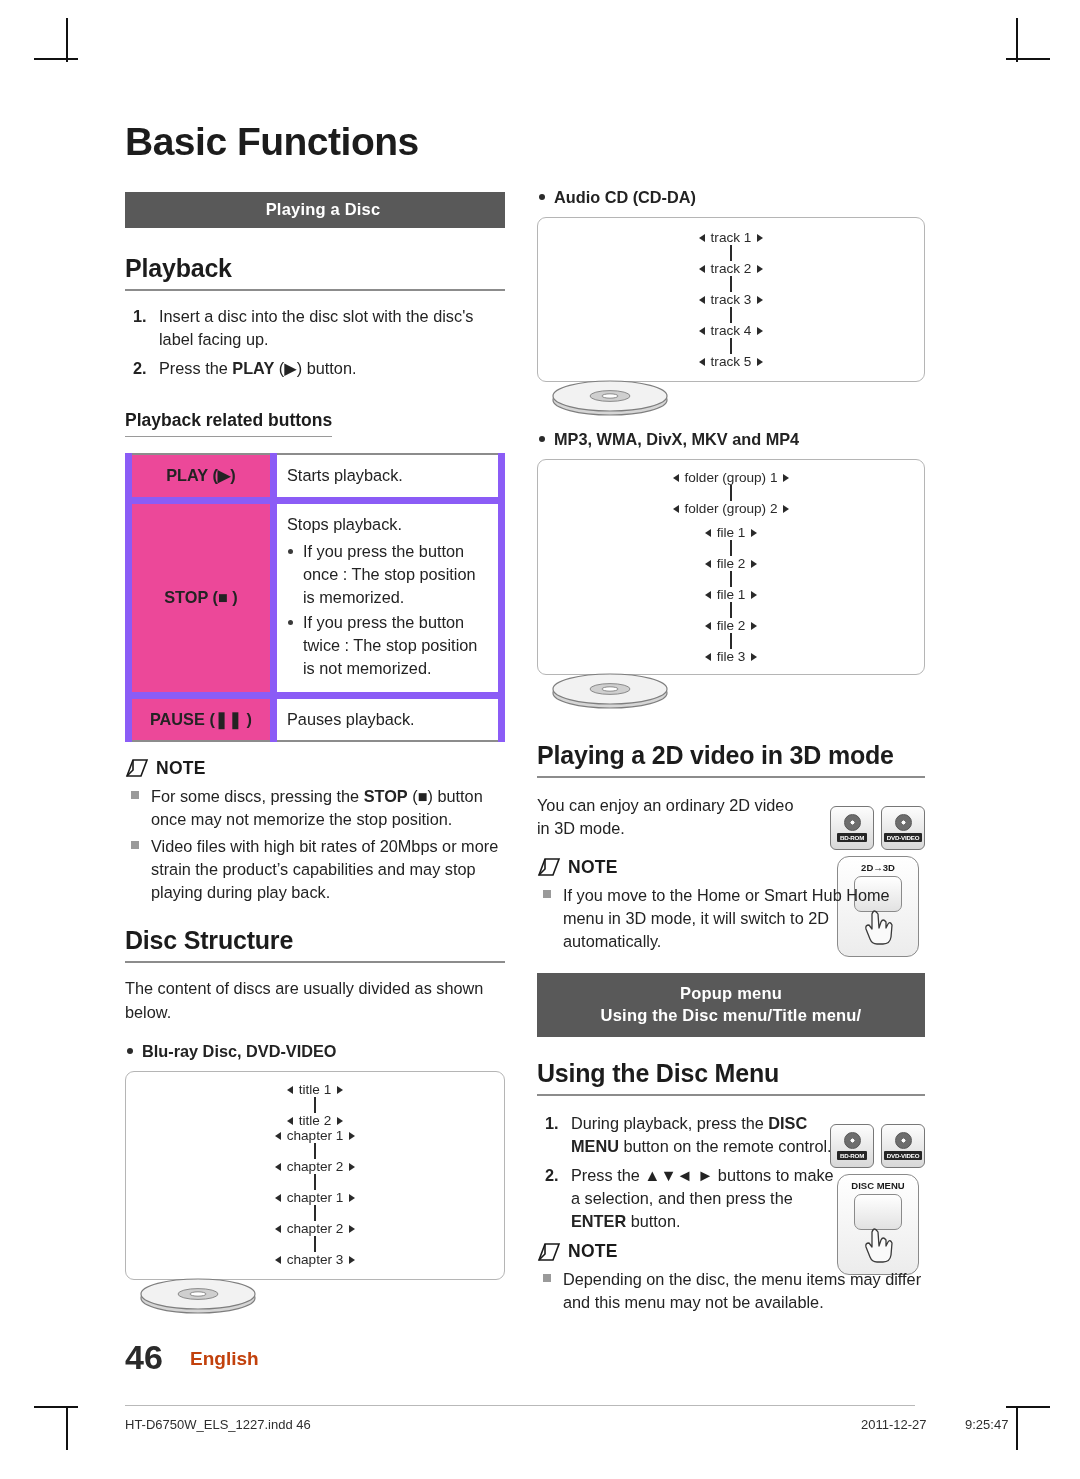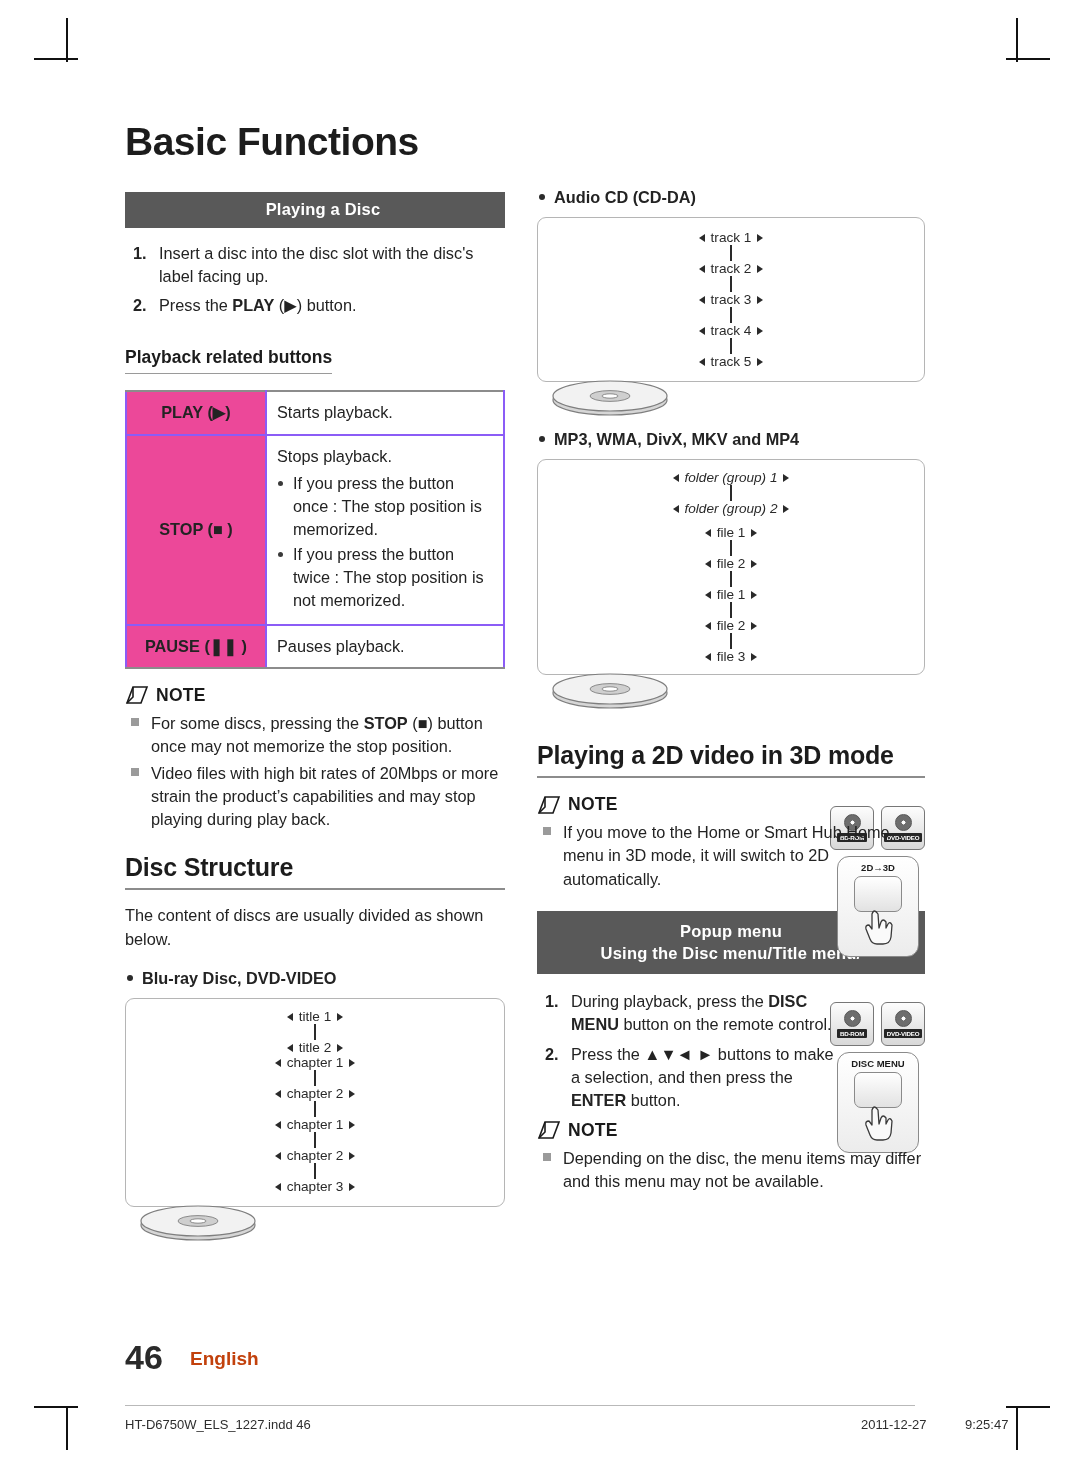--- a/index.html
+++ b/index.html
@@ -51,21 +51,21 @@
     display:inline-block;
   }
   p, li, td, div.txt { font-size:16.3px; line-height:1.42; color:#232323; }
 
   ol.steps { list-style:none; margin:14px 0 0 0; padding:0; }
   ol.steps > li { margin:0 0 6px 0; padding-left:34px; position:relative; }
   ol.steps > li .num { position:absolute; left:8px; top:0; font-weight:700; }
   .b { font-weight:700; }
 
   table.btns { border-collapse:collapse; margin-top:16px; width:380px; }
-  table.btns td { border:2px solid #8b5cf6; padding:9px 10px; vertical-align:top; }
+  table.btns td { border:7px solid #8b5cf6; padding:9px 10px; vertical-align:top; }
   table.btns td.key {
     width:118px; text-align:center; background:#ec4899;
     font-weight:700; vertical-align:middle; font-size:16.3px;
   }
   table.btns tr.top td { border-top:2px solid #8c8c8c; }
   table.btns tr.bot td { border-bottom:2px solid #8c8c8c; }
   ul.dash { list-style:none; margin:4px 0 0 0; padding:0; }
   ul.dash li { position:relative; padding-left:16px; margin-bottom:2px; }
   ul.dash li:before {
     content:""; position:absolute; left:1px; top:9px;
@@ -156,20 +156,21 @@
 <div class="crop bl-h"></div>
 <div class="crop br-v"></div>
 <div class="crop br-h"></div>
 
 <div class="page-title">Basic Functions</div>
 
 <div class="col-left">
 
   <div class="section-band">Playing a Disc</div>
 
+  <div class="h2">Playback</div>
 
   <ol class="steps">
     <li>
       <span class="num">1.</span>
       <span>Insert a disc into the disc slot with the disc's label facing up.</span>
     </li>
     <li>
       <span class="num">2.</span>
       <span>Press the </span><span class="b">PLAY</span><span> (</span><span>▶</span><span>) button.</span>
     </li>
@@ -360,21 +361,21 @@
       <ellipse cx="59" cy="22" rx="8" ry="2.2" fill="#ffffff" stroke="#8a8a8a" stroke-width="1"></ellipse>
     </svg>
   </div>
 
   <ul class="bullets" style="margin-top:6px;">
     <li>MP3, WMA, DivX, MKV and MP4</li>
   </ul>
 
   <div class="disc-wrap">
     <div class="disc-box" style="padding:10px 8px;">
-      <div class="row-seg" style="margin-bottom:9px;font-style:italic;">
+      <div class="row-seg" style="margin-bottom:9px;">
         <div class="seg">
             <div class="arrow-line">
               <div class="ar-l"></div>
               <div class="ln"></div>
               <div class="lbl">folder (group) 1</div>
               <div class="ln"></div>
               <div class="ar-r"></div>
             </div>
           </div>
         <div class="divider-v"></div>
@@ -453,38 +454,40 @@
     </div>
 
     <div class="remote" style="position:absolute; right:6px; top:62px;">
       <div class="cap">2D→3D</div>
       <div class="btn"></div>
       <svg width="44" height="40" viewBox="0 0 44 40" style="margin-top:-6px;">
         <path d="M16 8 q2-6 6 0 l1 14 2-6 q2-4 5 0 l0 6 2-4 q2-3 4 1 l-1 12 q-1 7-8 7 l-6 0 q-5 0-7-5 l-4-10 q-1-4 3-4 l3 4 z" fill="#fafafa" stroke="#3a3a3a" stroke-width="1.3" stroke-linejoin="round"></path>
       </svg>
     </div>
 
+    <p style="margin:16px 0 0 0; width:268px;">You can enjoy an ordinary 2D video in 3D mode.</p>
 
     <div class="note-head">
       <svg class="nicon" viewBox="0 0 24 20">
         <path d="M2 18 L8 2 L22 2 L16 18 Z" fill="none" stroke="#1a1a1a" stroke-width="1.6"></path>
         <path d="M2 18 L8 12 L8 2" fill="none" stroke="#1a1a1a" stroke-width="1.6"></path>
       </svg>
       <span class="ntxt">NOTE</span>
     </div>
     <ul class="notes">
       <li style="width:340px;">If you move to the Home or Smart Hub Home menu in 3D mode, it will switch to 2D automatically.</li>
     </ul>
   </div>
 
   <div class="section-band" style="margin-top:20px; line-height:1.35; padding:9px 10px 10px 10px;">
     <div>Popup menu</div>
     <div>Using the Disc menu/Title menu/</div>
   </div>
 
+  <div class="h2" style="margin-top:22px;">Using the Disc Menu</div>
 
   <div style="position:relative;">
     <div class="logo-pair" style="position:absolute; right:0; top:12px;">
       <div class="logo">
         <div class="disc-mini"></div>
         <div class="lg-txt">BD-ROM</div>
       </div>
       <div class="logo">
         <div class="disc-mini"></div>
         <div class="lg-txt">DVD-VIDEO</div>

